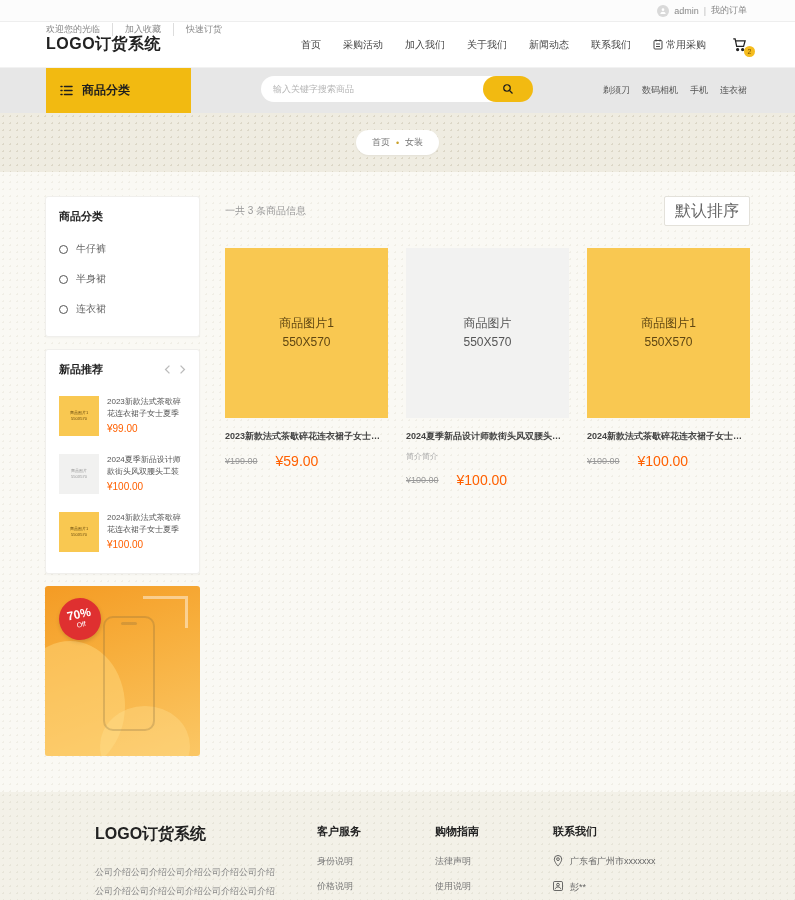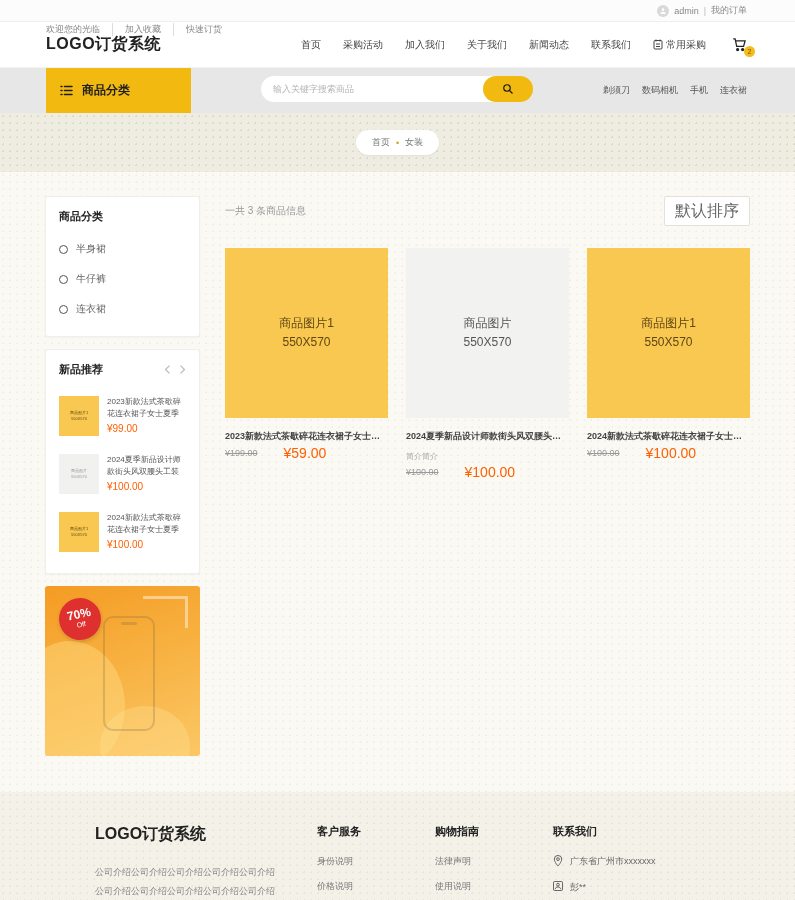--- a/index.html
+++ b/index.html
@@ -79,21 +79,21 @@
   .list-head { display:flex; align-items:center; justify-content:space-between; margin-bottom:22px; }
   .count-text { font-size:10px; color:#999; }
   .sort-box { width:86px; height:30px; background:#fff; border:1px solid #e3e1da; border-radius:2px; display:flex; align-items:center; padding:0 10px; font-size:16px; color:#666; cursor:pointer; }
   .grid { display:flex; gap:18px; }
   .card { width:163px; cursor:pointer; }
   .card-img { width:163px; height:170px; display:flex; flex-direction:column; align-items:center; justify-content:center; font-size:12px; line-height:1.6; }
   .card-img.yellow { background:#f9c851; color:#5f4612; }
   .card-img.gray { background:#f2f2f1; color:#555; }
   .card-title { margin-top:12px; font-size:9px; color:#444; font-weight:bold; line-height:1.4; white-space:nowrap; overflow:hidden; text-overflow:ellipsis; }
   .card-sub { margin-top:8px; font-size:8px; color:#aaa; }
-  .card-prices { margin-top:2px; display:flex; align-items:center; gap:26px; }
+  .card-prices { margin-top:10px; display:flex; align-items:center; gap:18px; }
   .old-price { font-size:9px; color:#999; text-decoration:line-through; }
   .new-price { font-size:14px; color:#ff6000; font-weight:normal; }
 
   
   .footer { position:relative; background-color:#f3f1e8; padding:32px 48px 30px 95px; display:flex; gap:0; }
   .footer.dots { background-image:radial-gradient(rgba(150,140,105,0.12) 1px, transparent 1px); }
   .f-brand { width:222px; flex:none; }
   .f-logo { font-size:16px; font-weight:bold; color:#222; margin-bottom:18px; }
   .f-about { font-size:9px; color:#888; line-height:2.1; width:180px; }
   .f-col { width:118px; flex:none; }
@@ -202,25 +202,25 @@
   <div class="main-band dots">
 
     <div class="sidebar">
 
       <div class="side-box">
         <div class="side-title-row">
           <span class="side-title">商品分类</span>
         </div>
         <div class="cat-item">
           <span class="radio-circle"></span>
-          <span>半身裙</span>
+          <span>牛仔裤</span>
         </div>
         <div class="cat-item">
           <span class="radio-circle"></span>
-          <span>牛仔裤</span>
+          <span>半身裙</span>
         </div>
         <div class="cat-item">
           <span class="radio-circle"></span>
           <span>连衣裙</span>
         </div>
       </div>
 
       <div class="side-box">
         <div class="side-title-row">
           <span class="side-title">新品推荐</span>

